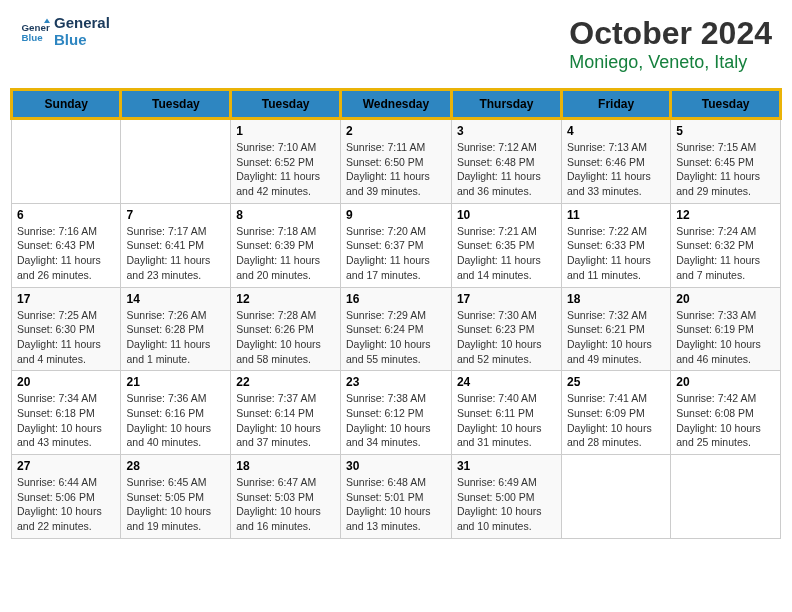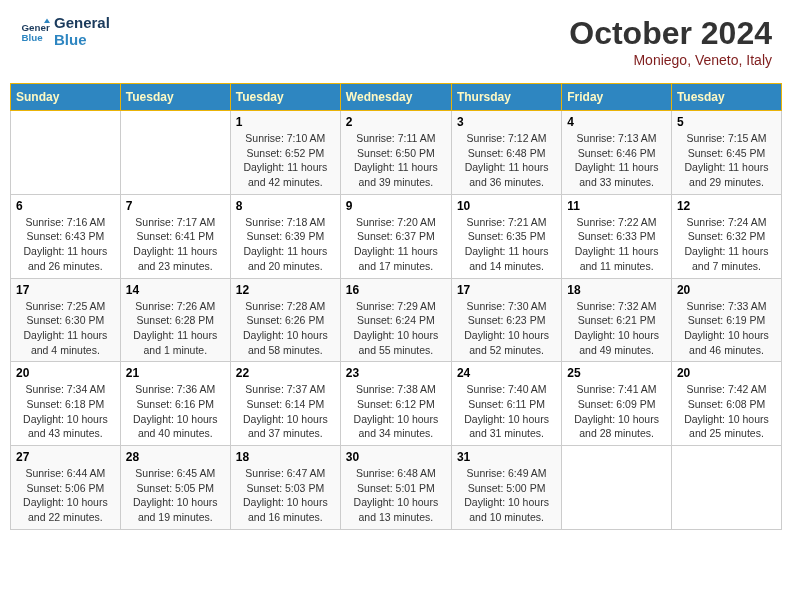--- a/index.html
+++ b/index.html
@@ -20,44 +20,44 @@
     .logo {
       display: flex;
       align-items: center;
     }
     .logo-icon {
       width: 30px;
       height: 30px;
       margin-right: 4px;
     }
     .title-area {
-      text-align: right;
+      text-align: left;
     }
     .month-title {
       font-size: 32px;
       font-weight: bold;
       color: #333;
     }
     .subtitle {
-      font-size: 14px;
-      color: #7f1d1d;
+      font-size: 18px;
+      color: #15803d;
     }
     table {
       width: 100%;
       border-collapse: collapse;
       font-size: 11px;
     }
     thead tr th {
       background-color: #2e86c1;
-      color: #fef9c3;
+      color: #000000;
       padding: 6px 5px;
-      text-align: left;
+      text-align: center;
       font-size: 12px;
       font-weight: bold;
-      border: 1px solid #eab308;
+      border: 3px solid #eab308;
     }
     tbody tr td {
       border: 1px solid #ccc;
       padding: 4px 5px;
       vertical-align: top;
       width: 113px;
       min-height: 70px;
       background: #fff;
     }
     tbody tr:nth-child(odd) td {
@@ -66,21 +66,20 @@
     .day-number {
       font-weight: bold;
       font-size: 12px;
       display: block;
       margin-bottom: 2px;
     }
     .day-info {
       color: #333;
       font-size: 10.5px;
       line-height: 1.4;
-      text-align: center;
     }
     .empty-cell {
       background: #fff !important;
     }
   </style>
 </head>
 <body>
 
 <div class="header">
   <div class="logo">

